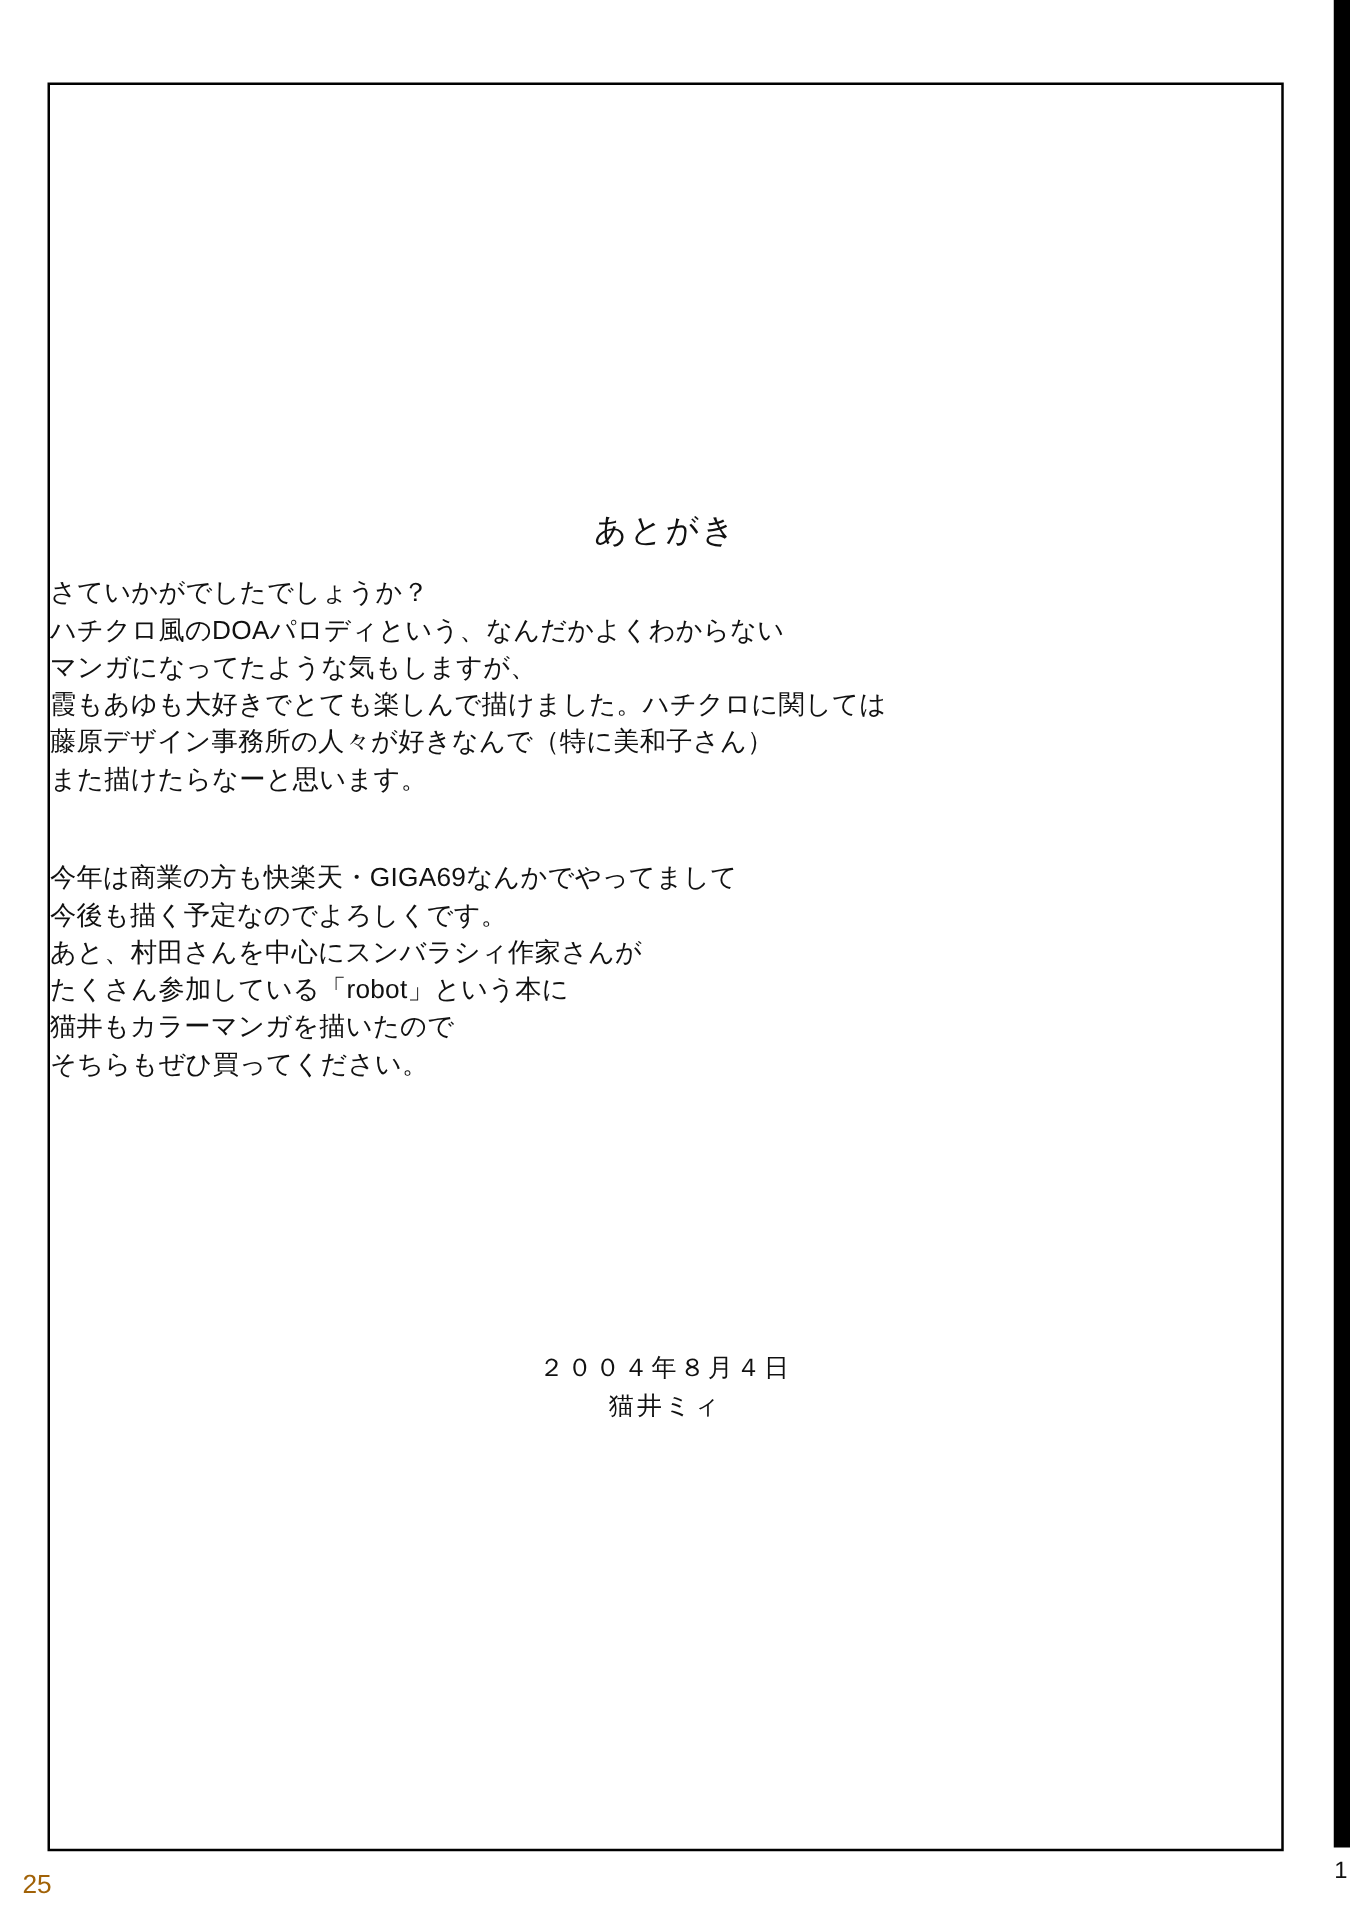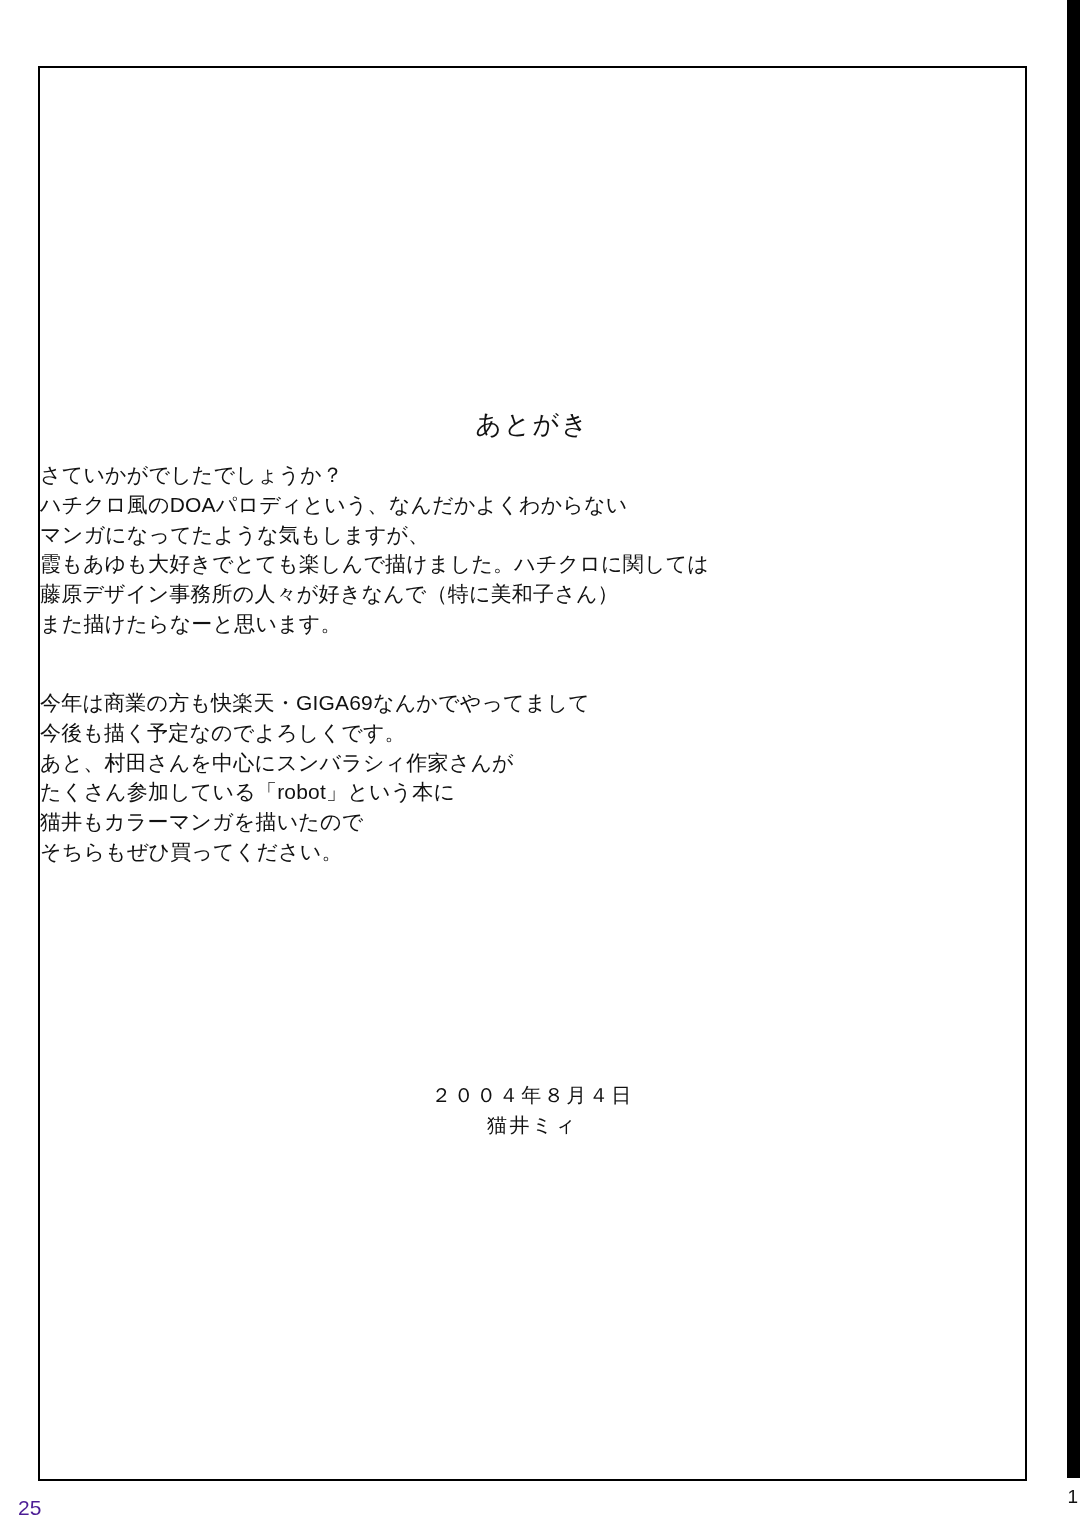--- a/index.html
+++ b/index.html
@@ -74,21 +74,21 @@
     line-height: 1.5;
     letter-spacing: 2.5px;
     white-space: pre-line;
   }
   #signature { top: 1012px; }
   .page-number {
     position: absolute;
     left: 18px;
     top: 1496px;
     font-size: 21px;
-    color: #4c1d95;
+    color: #a16207;
   }
   .corner-mark {
     position: absolute;
     right: 2px;
     top: 1486px;
     font-size: 19px;
     color: #111111;
   }
 </style>
 </head>

